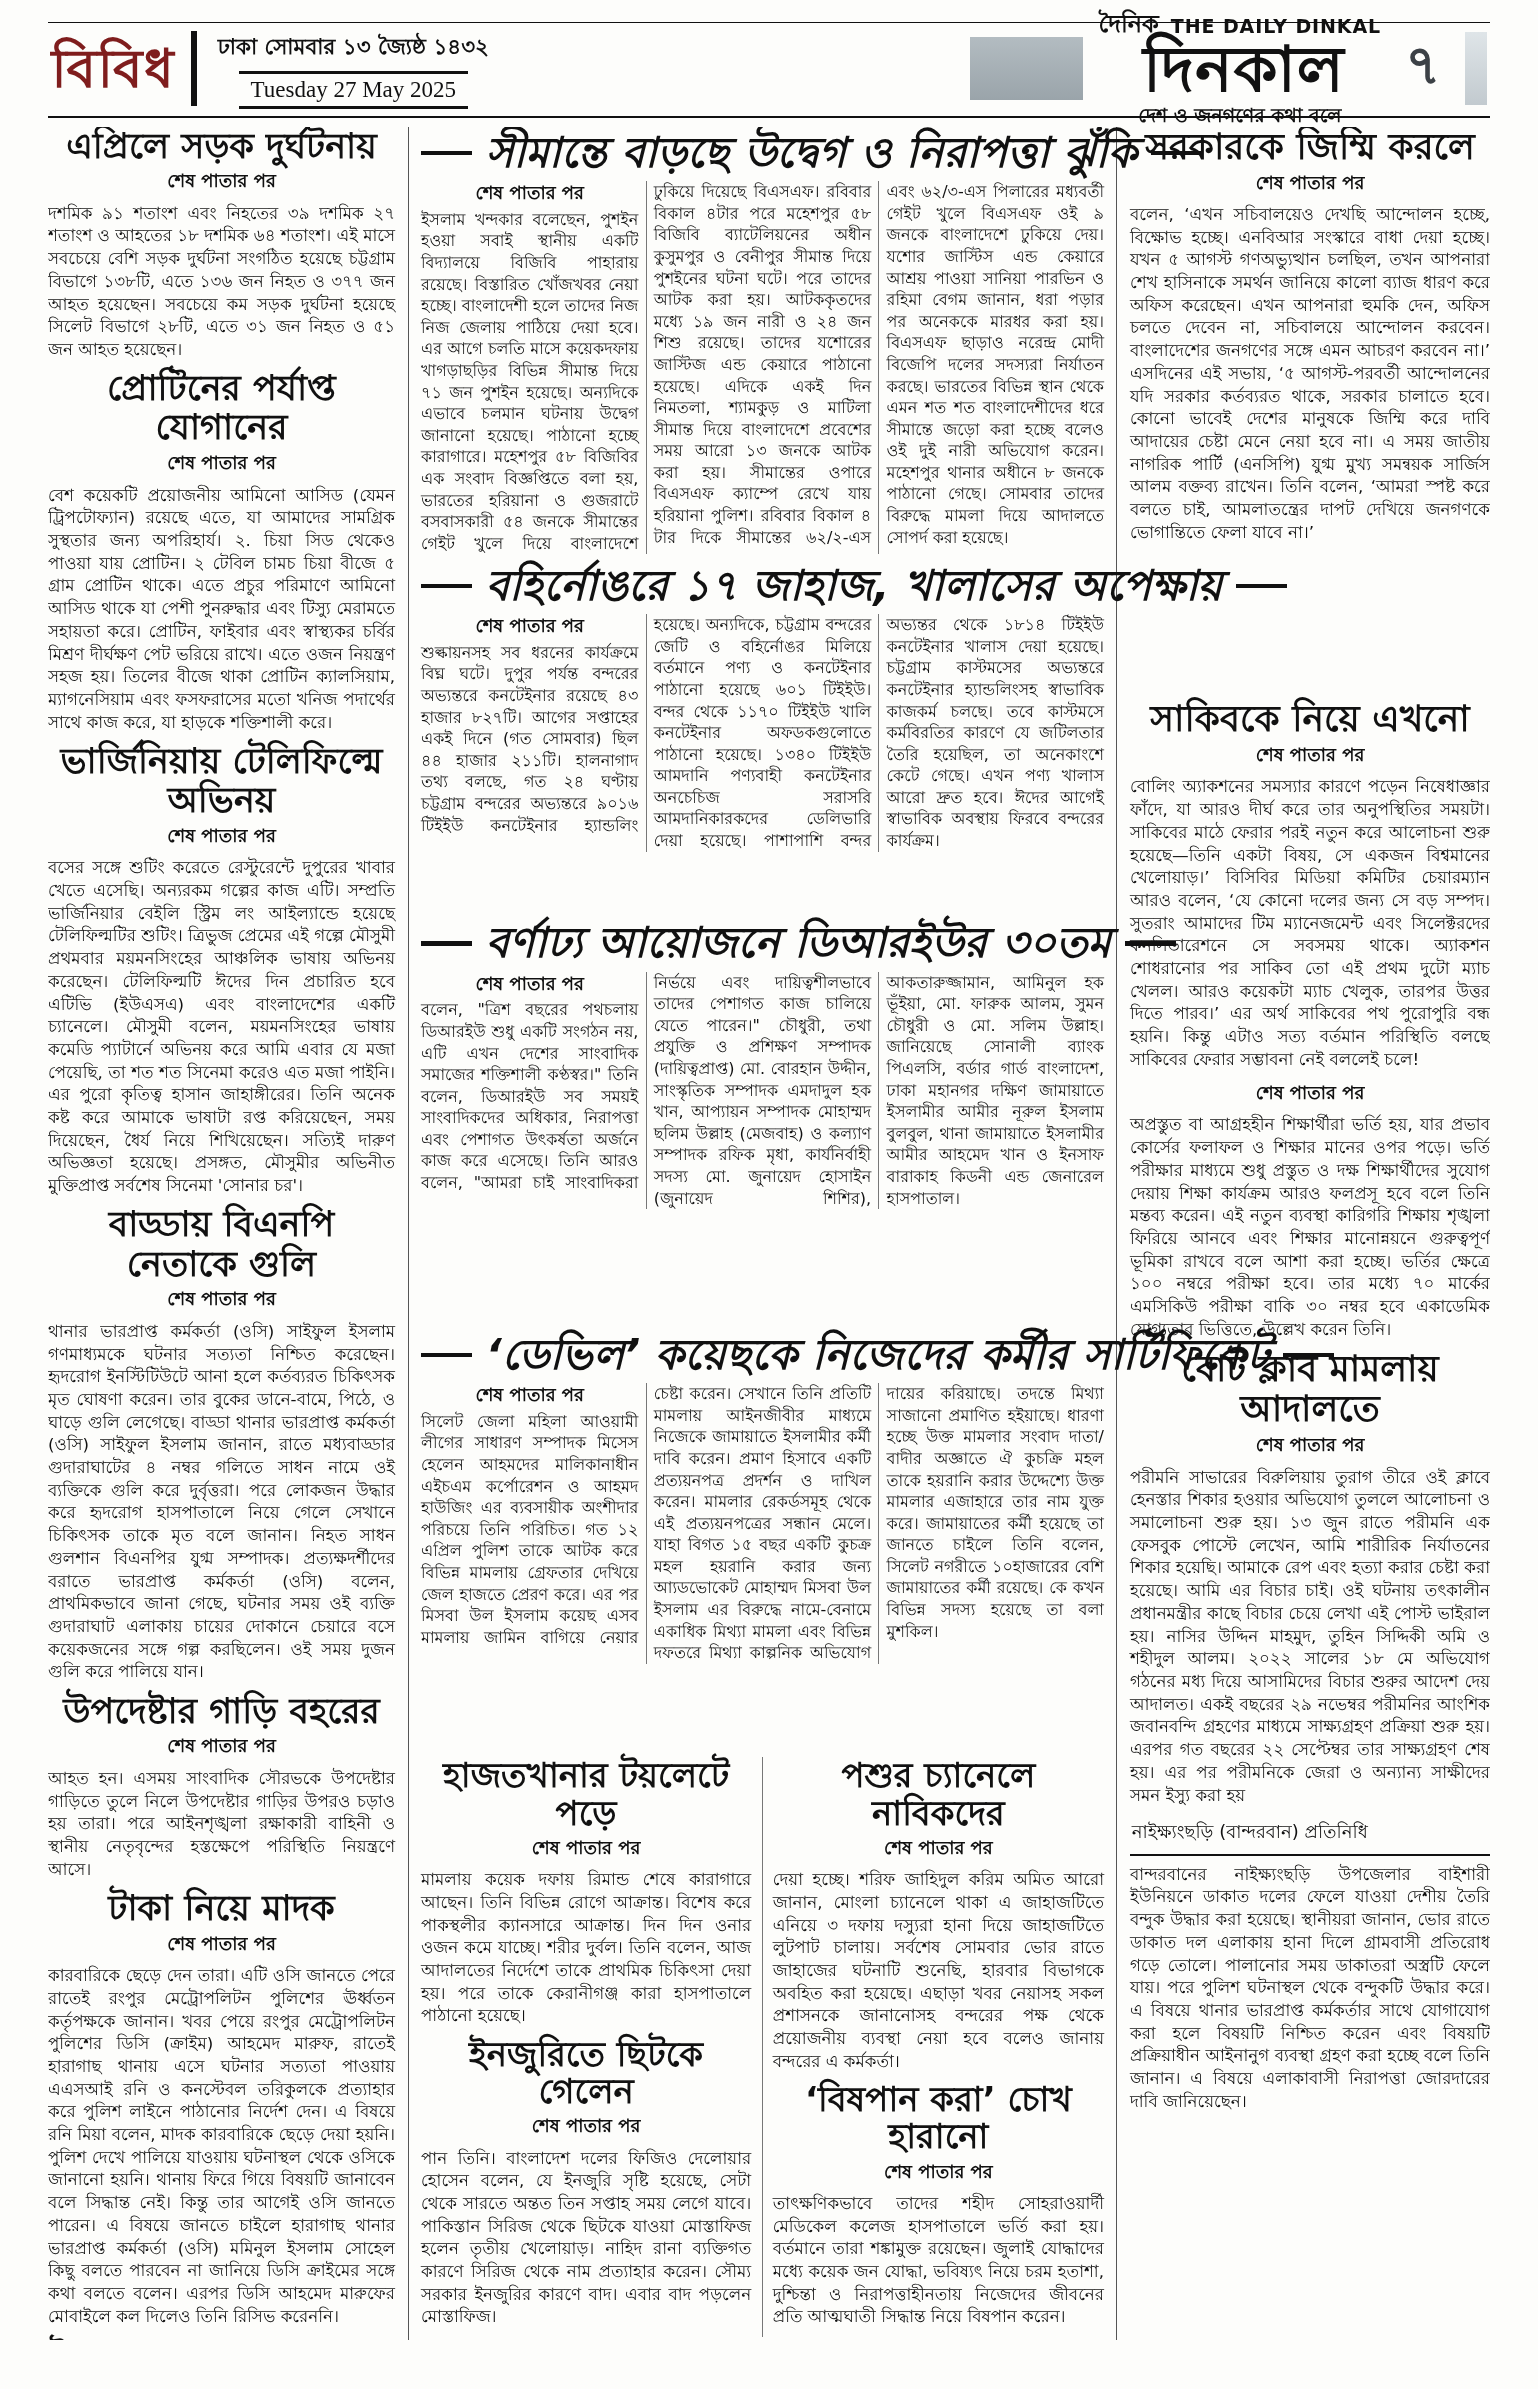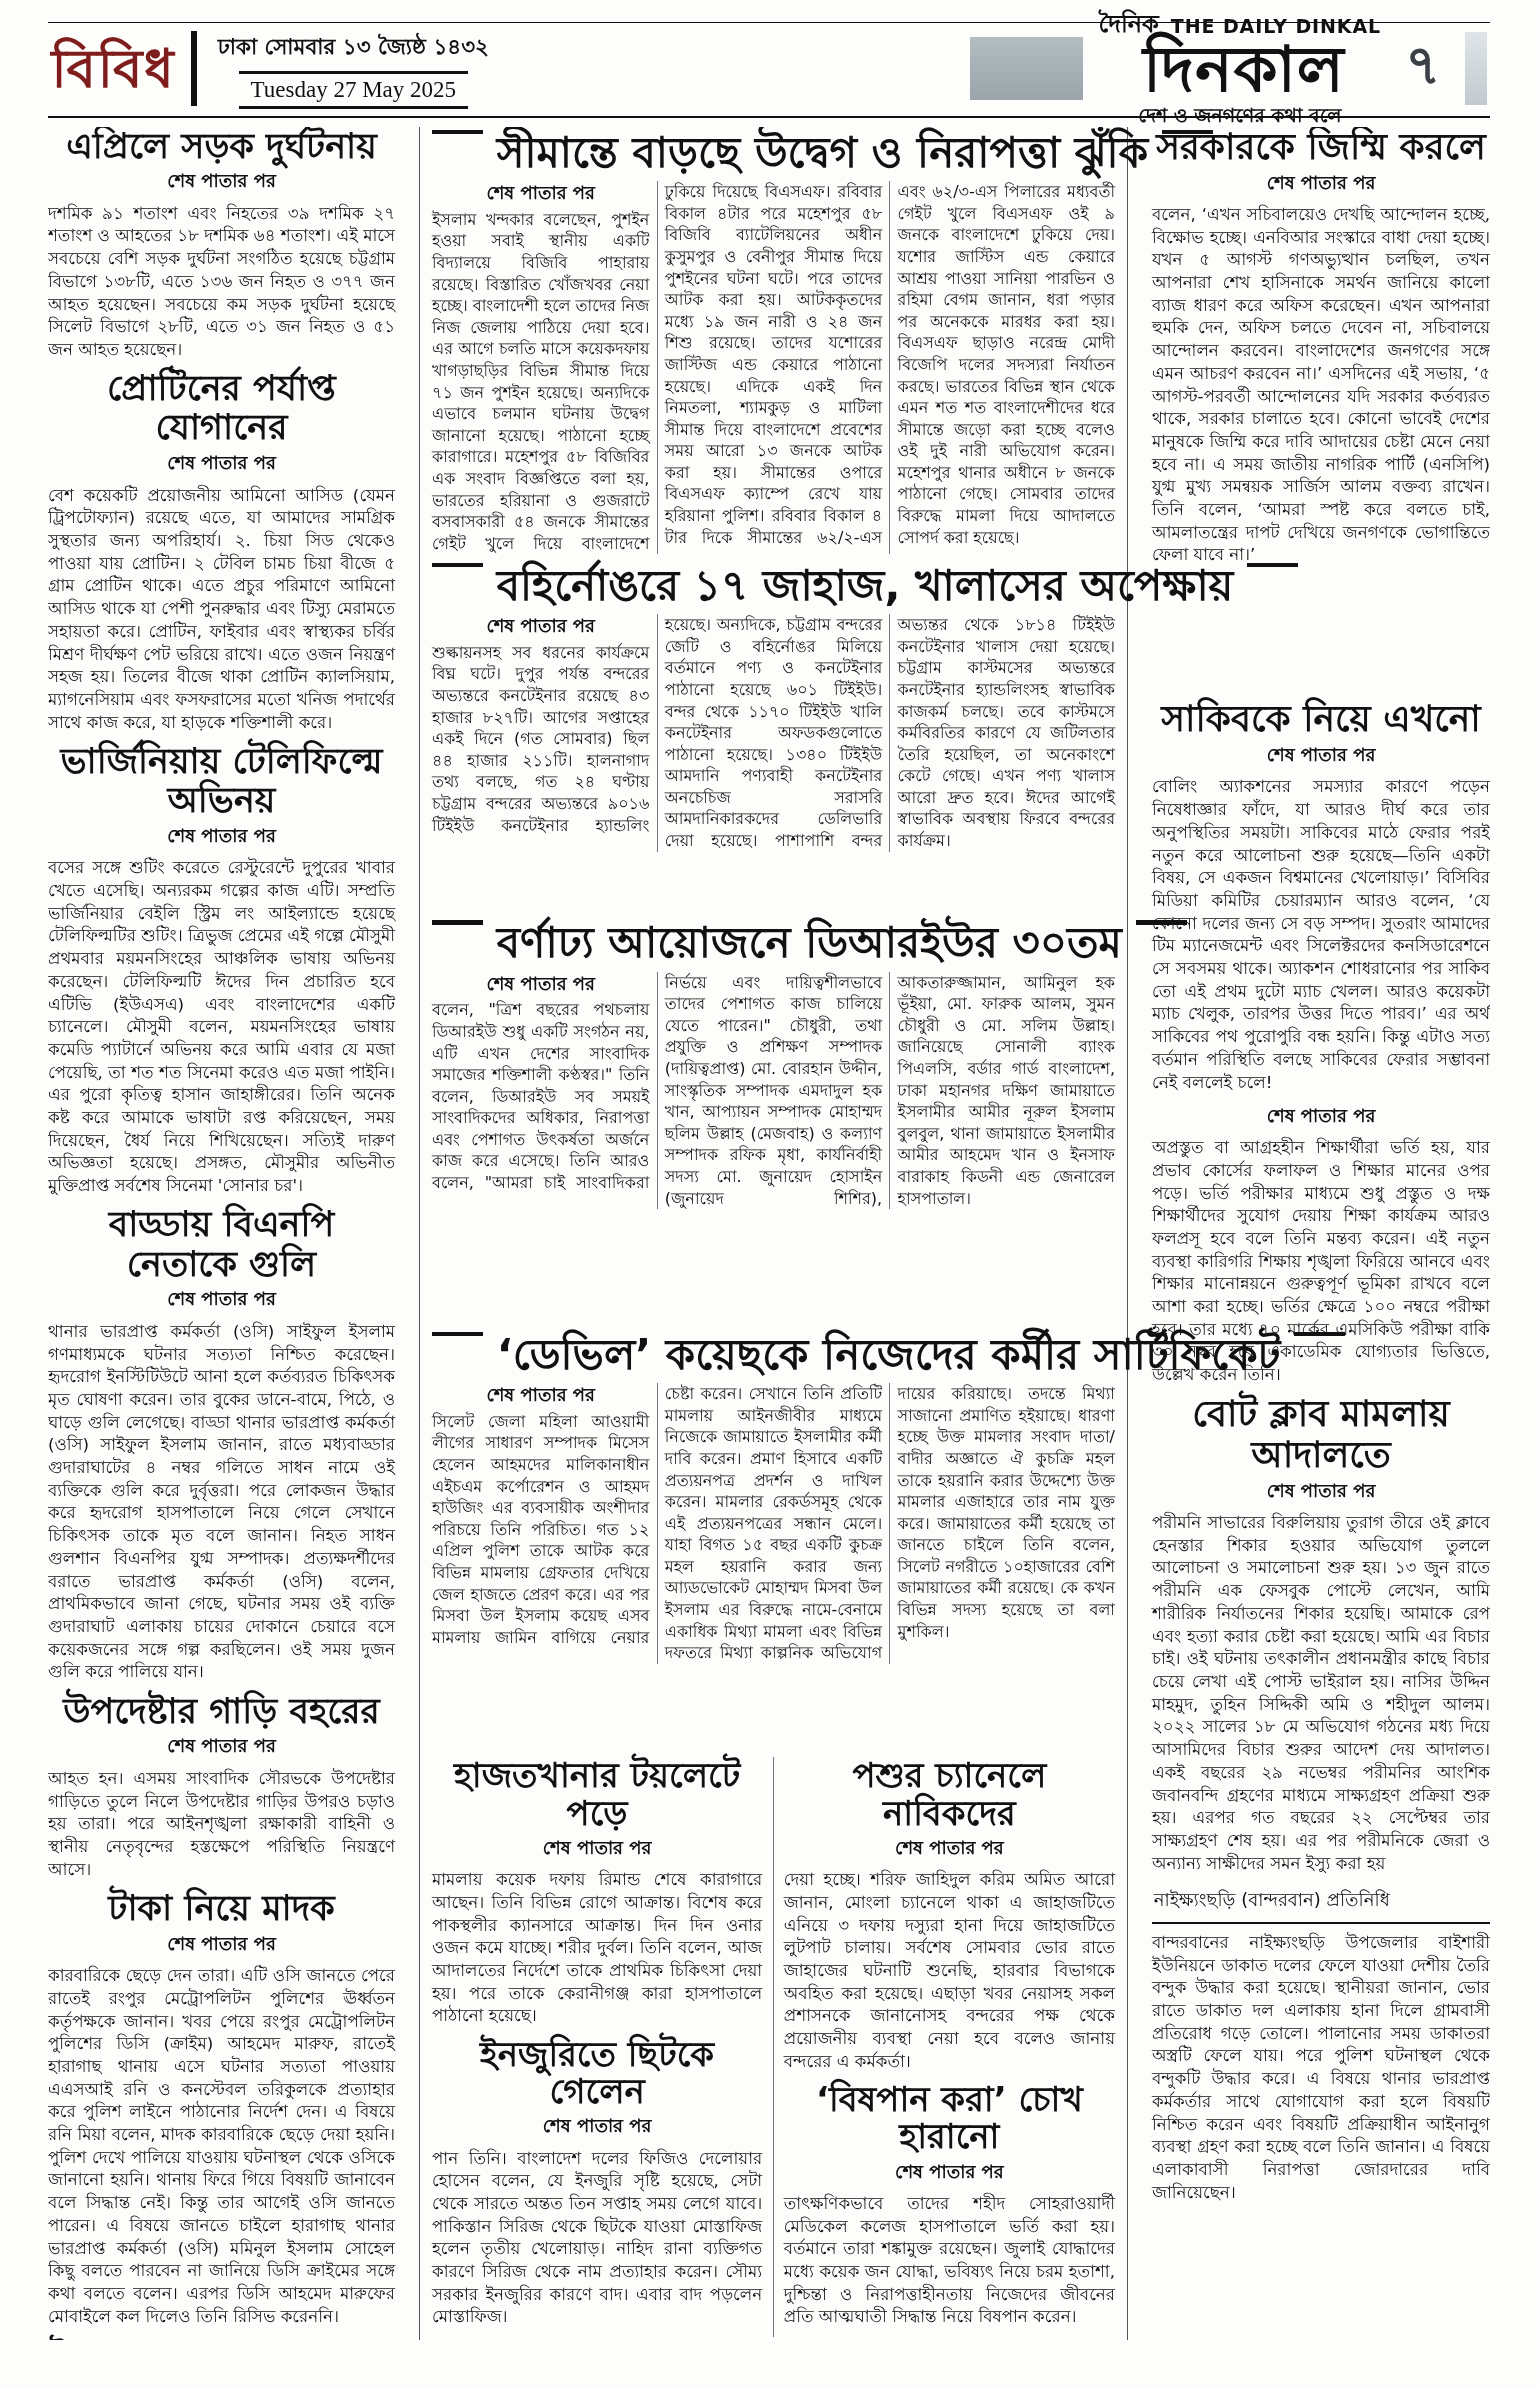--- a/index.html
+++ b/index.html
@@ -19,35 +19,35 @@
   .greybox{width:113px;height:63px;background:linear-gradient(180deg,#b3bcc1,#9aa4aa);}
   .masthead{display:flex;flex-direction:column;align-items:center;line-height:1;}
   .mast-toprow{display:flex;align-items:flex-end;gap:12px;}
   .mast-pre{font-size:24px;font-weight:bold;}
   .mast-eng{font-size:19px;font-weight:bold;letter-spacing:0.9px;}
   .mast-main{font-size:63px;font-weight:bold;letter-spacing:0.9px;margin-top:1.7px;margin-left:8px;}
   .mast-slogan{font-size:19px;font-weight:bold;margin-top:5.1px;}
   .pagenum{font-size:55px;font-weight:bold;color:#3c4146;padding:0 8.5px;}
   .greyedge{width:22px;height:73px;background:linear-gradient(180deg,#dfe5e8,#c2cacf);}
   
-  .main{display:flex;gap:12px;margin-top:8.5px;height:2213px;overflow:hidden;}
+  .main{display:flex;gap:1px;margin-top:8.5px;height:2213px;overflow:hidden;}
   .colL{width:359px;padding-right:12px;box-sizing:border-box;}
   .colC{width:709px;border-left:0.9px solid #555;border-right:0.9px solid #555;
         padding:0 12px;box-sizing:border-box;}
   .colR{flex:1;padding-left:12px;box-sizing:border-box;}
   
   .art{margin-bottom:8.5px;}
   h2,h3{margin:0;font-weight:bold;}
   .hL{font-size:35px;text-align:center;line-height:1.12;}
   .cont{display:block;text-align:center;font-size:18px;font-weight:bold;margin:1.7px 0 3.4px 0;}
   .body{font-size:16.7px;line-height:1.36;text-align:justify;}
   .body p{margin:0;text-indent:29px;}
   .body p.noind{text-indent:0;}
   
-  .chead{display:flex;align-items:flex-start;gap:13.7px;margin:3.4px 0 5.1px 0;}
+  .chead{display:flex;align-items:center;gap:13.7px;margin:3.4px 0 5.1px 0;font-style:italic;}
   .chead .rule{flex:1;height:4.3px;background:#111;min-width:51px;}
   .hC{font-size:42px;text-align:center;line-height:1.1;white-space:nowrap;}
   .cbody{column-count:3;column-gap:15.4px;column-rule:0.9px solid #777;
          font-size:16px;line-height:1.35;text-align:justify;}
   .cbody .cont{margin-top:0;}
   .cA{min-height:386px;} .cB{min-height:349px;} .cC{min-height:403px;} .cD{min-height:417px;}
   .cbottom{display:flex;margin-top:6.8px;}
   .cbhalf{width:50%;box-sizing:border-box;}
   .cbhalf:first-child{padding-right:10.3px;border-right:0.9px solid #777;}
   .cbhalf:last-child{padding-left:10.3px;}

